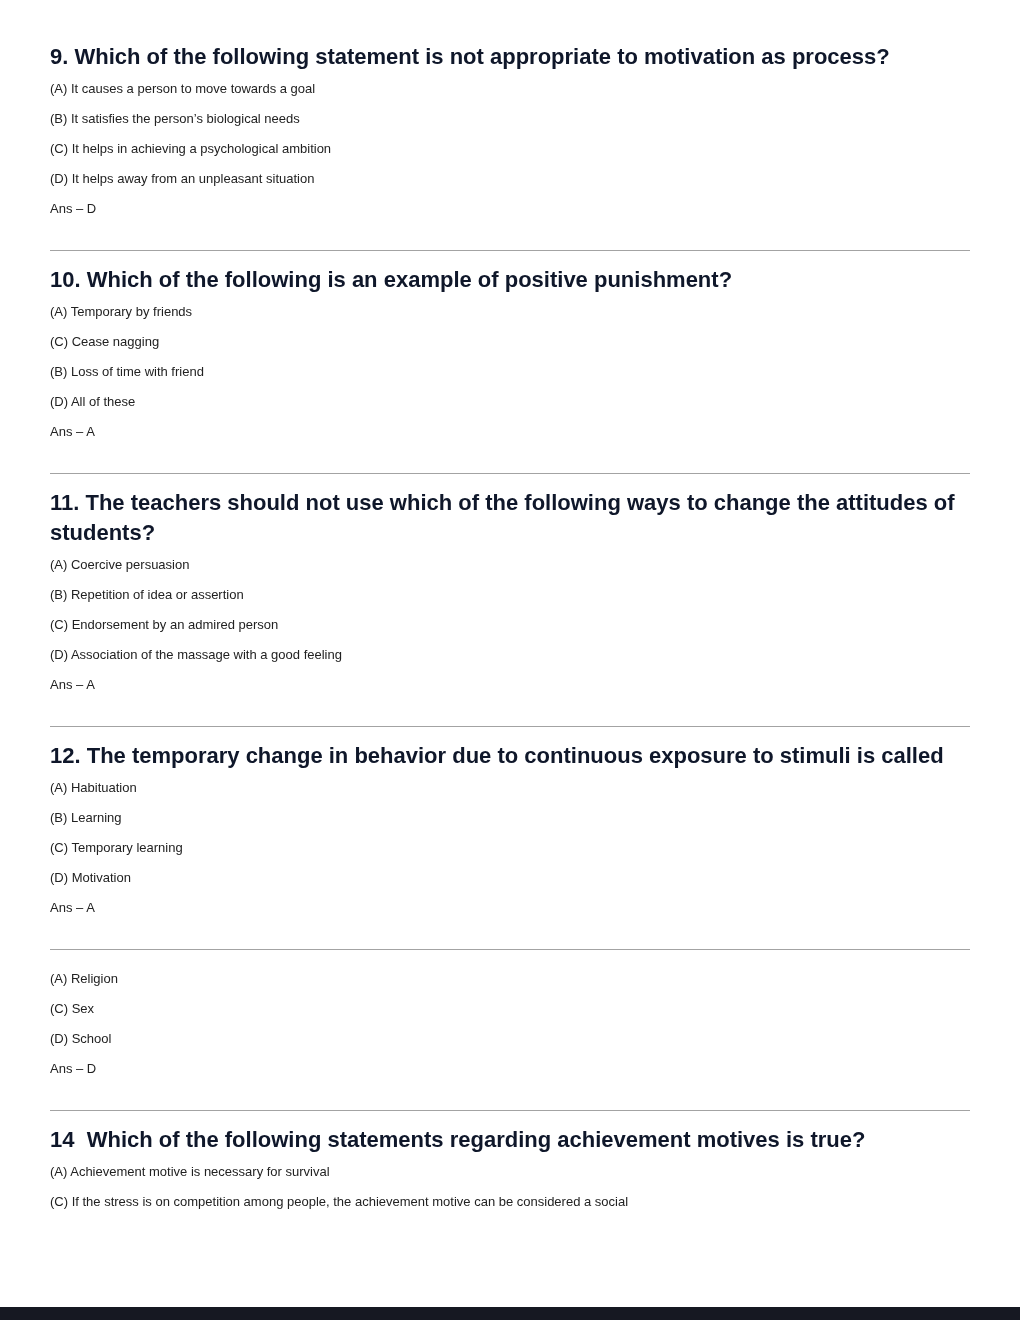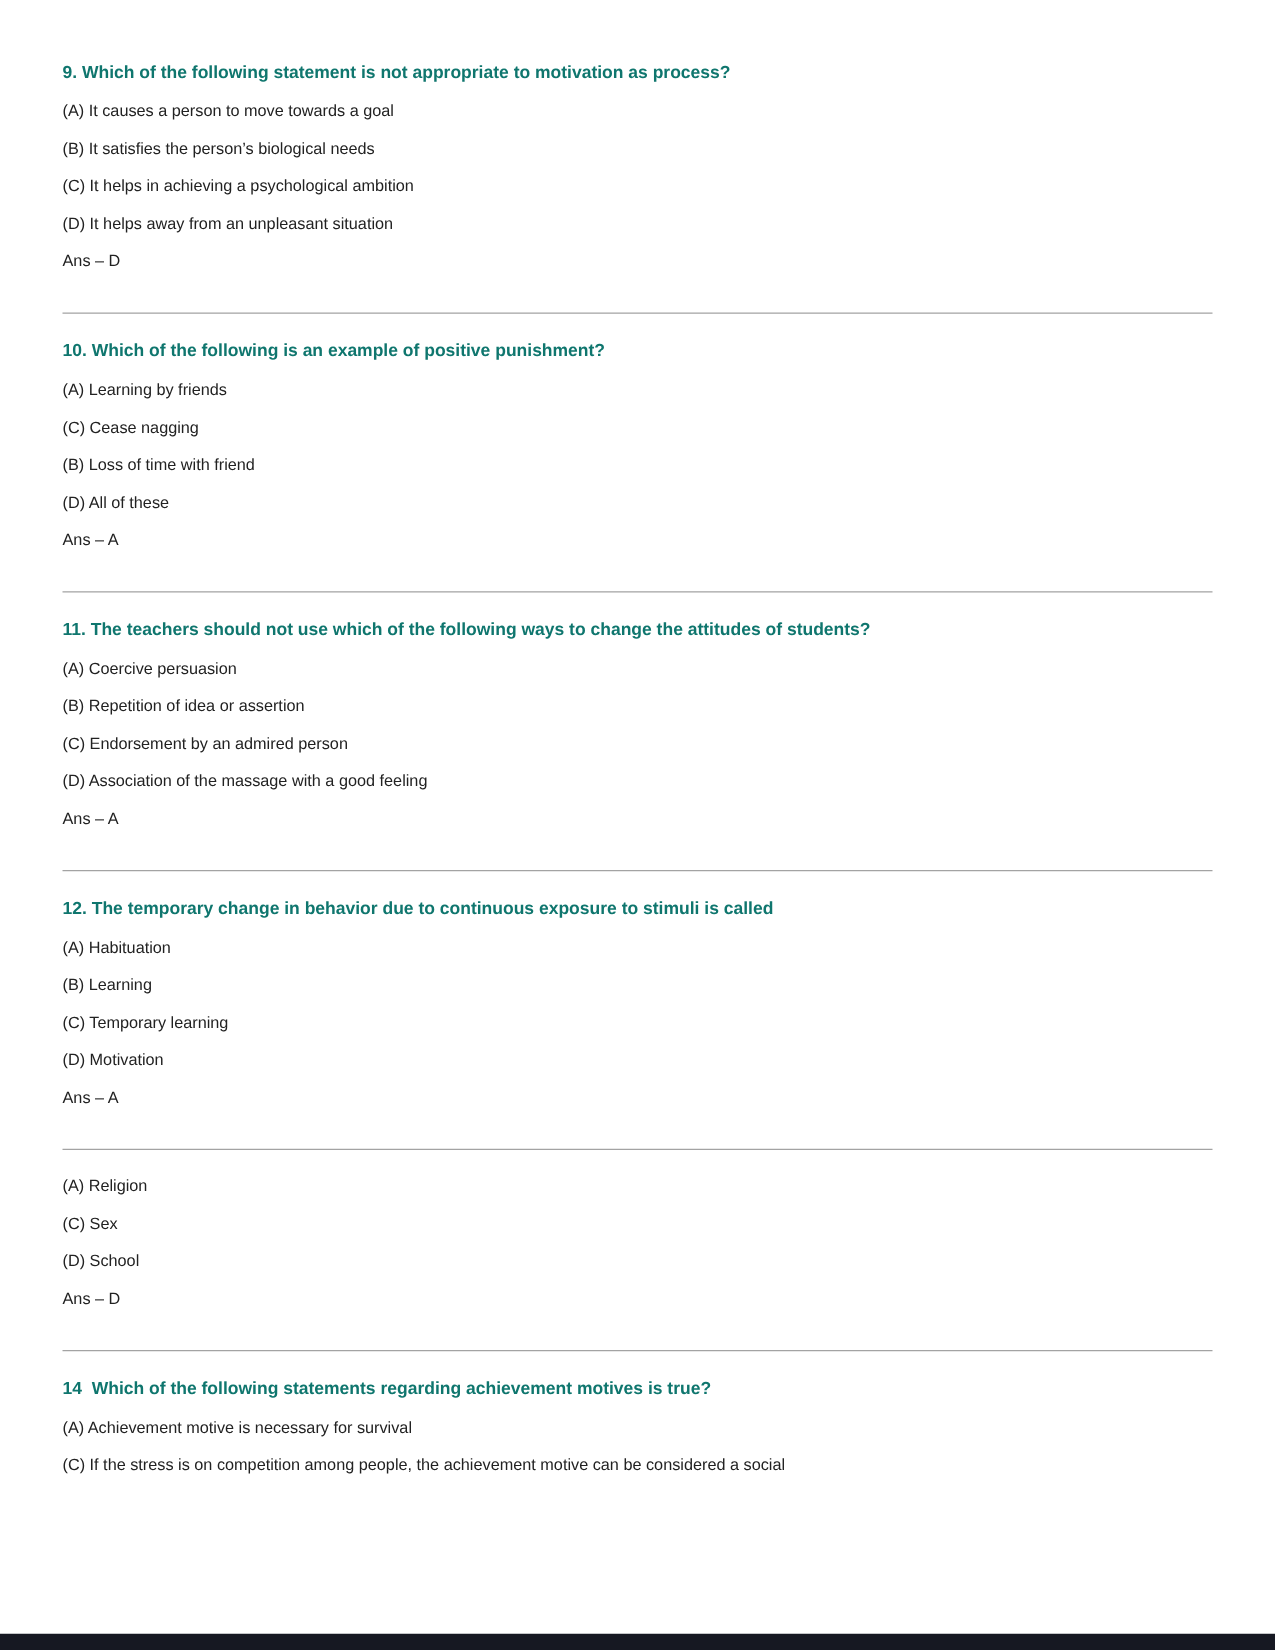--- a/index.html
+++ b/index.html
@@ -23,25 +23,25 @@
     padding: 14px 0 26px 0;
   }
   .q:first-child {
     padding-top: 0;
   }
   .q:last-child {
     border-bottom: none;
   }
   .q-title {
     font-weight: 700;
-    font-size: 14px;
+    font-size: 22px;
     line-height: 30px;
     margin: 0 0 2px 0;
     white-space: pre-wrap;
-    color: #0f766e;
+    color: #0f172a;
   }
   .q-line {
     font-size: 13px;
     line-height: 30px;
     margin: 0;
     color: #222222;
   }
   .bottom-bar {
     position: absolute;
     left: 0;
@@ -60,21 +60,21 @@
     <p class="q-title">9. Which of the following statement is not appropriate to motivation as process?</p>
     <p class="q-line">(A) It causes a person to move towards a goal</p>
     <p class="q-line">(B) It satisfies the person’s biological needs</p>
     <p class="q-line">(C) It helps in achieving a psychological ambition</p>
     <p class="q-line">(D) It helps away from an unpleasant situation</p>
     <p class="q-line">Ans – D</p>
   </div>
 
   <div class="q">
     <p class="q-title">10. Which of the following is an example of positive punishment?</p>
-    <p class="q-line">(A) Learning by friends</p>
+    <p class="q-line">(A) Temporary by friends</p>
     <p class="q-line">(C) Cease nagging</p>
     <p class="q-line">(B) Loss of time with friend</p>
     <p class="q-line">(D) All of these</p>
     <p class="q-line">Ans – A</p>
   </div>
 
   <div class="q">
     <p class="q-title">11. The teachers should not use which of the following ways to change the attitudes of students?</p>
     <p class="q-line">(A) Coercive persuasion</p>
     <p class="q-line">(B) Repetition of idea or assertion</p>

